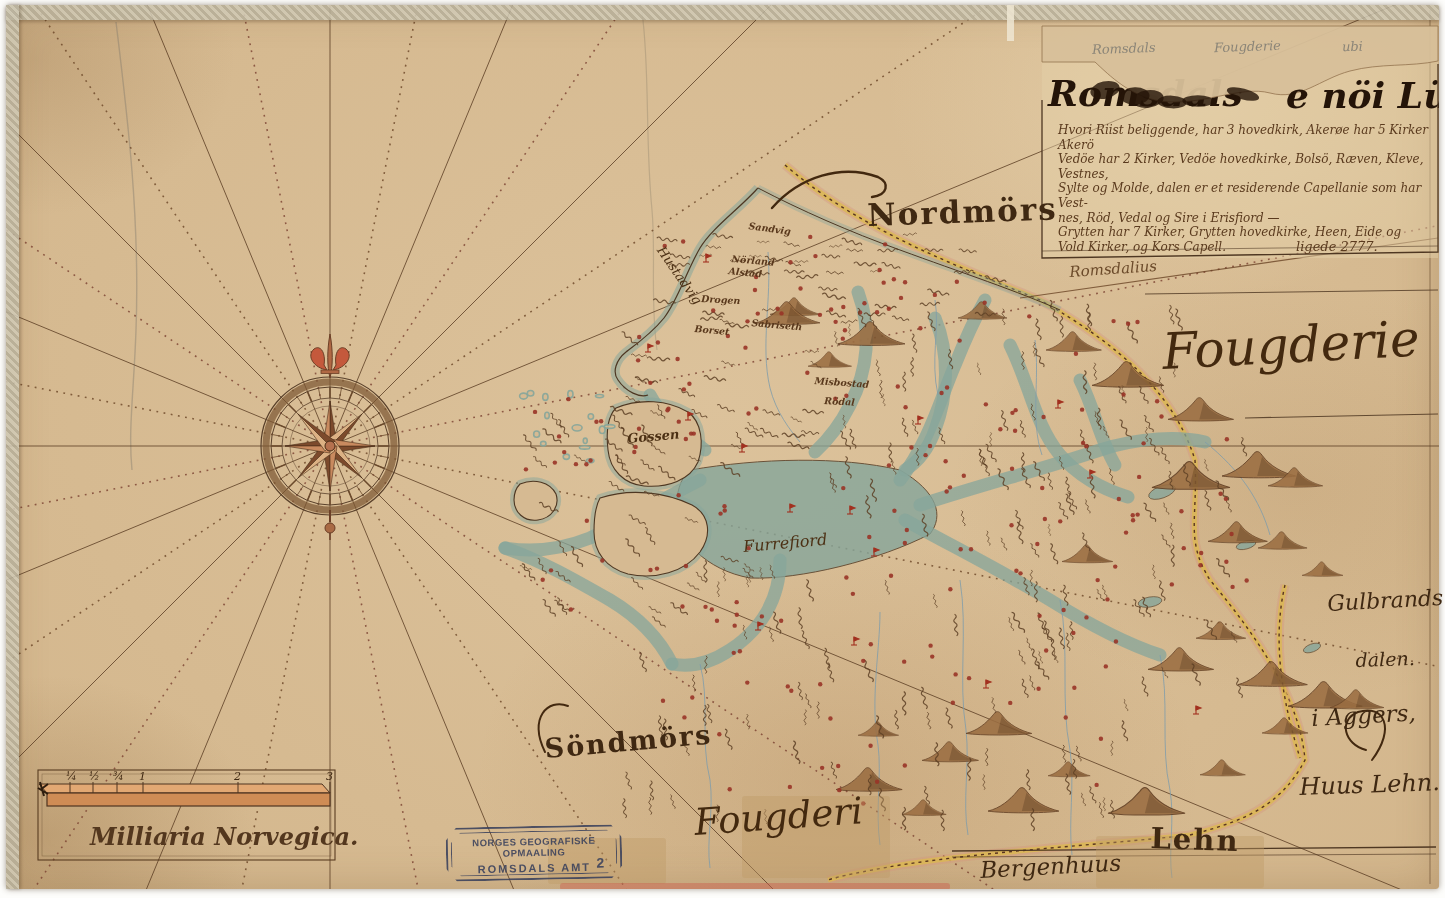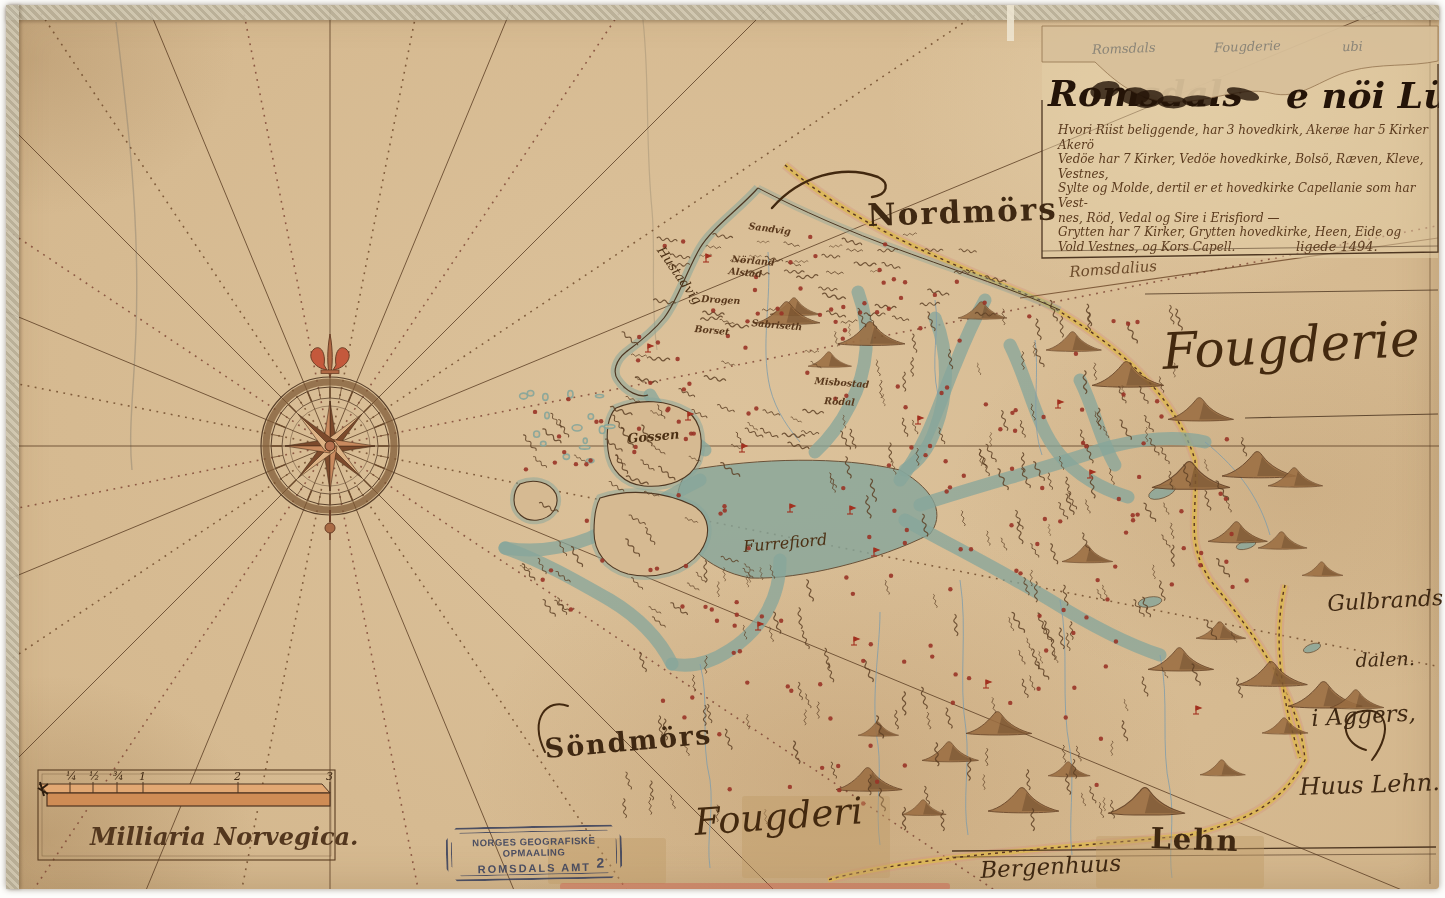--- a/index.html
+++ b/index.html
@@ -979,27 +979,27 @@
     <div class="tape tape-top"></div>
     <div class="tape tape-left"></div>
     <div class="seam"></div>
 
     <div class="pencil" id="pen1">Romsdals</div>
     <div class="pencil" id="pen2">Fougderie</div>
     <div class="pencil" id="pen3">ubi</div>
 
     <div class="cart-body">
       <div>Hvori Riist beliggende, har 3 hovedkirk, Akerøe har 5 Kirker Akerö</div>
-      <div>Vedöe har 7 Kirker, Vedöe hovedkirke, Bolsö, Ræven, Kleve, Vestnes,</div>
-      <div>Sylte og Molde, dertil er et hovedkirke Capellanie som har Vest-</div>
+      <div>Vedöe har 2 Kirker, Vedöe hovedkirke, Bolsö, Ræven, Kleve, Vestnes,</div>
+      <div>Sylte og Molde, dalen er et residerende Capellanie som har Vest-</div>
       <div>nes, Röd, Vedal og Sire i Erisfiord —</div>
       <div>Grytten har 7 Kirker, Grytten hovedkirke, Heen, Eide og</div>
-      <div>Vold Vestnes, og Kors Capell.</div>
+      <div>Vold Kirker, og Kors Capell.</div>
     </div>
-    <div class="cart-date">ligede 1494.</div>
+    <div class="cart-date">ligede 2777.</div>
 
     <div class="lbl gothic" id="lbl-nordmors">Nordmörs</div>
     <div class="lbl script" id="lbl-fougderie">Fougderie</div>
     <div class="lbl gothic" id="lbl-sondmors">Söndmörs</div>
     <div class="lbl script" id="lbl-fougderi">Fougderi</div>
     <div class="lbl script" id="lbl-bergenhuus">Bergenhuus</div>
     <div class="lbl gothic" id="lbl-lehn">Lehn</div>
     <div class="lbl script" id="lbl-gul1">Gulbrands</div>
     <div class="lbl script" id="lbl-gul2">dalen.</div>
     <div class="lbl script" id="lbl-gul3">i Aggers,</div>

